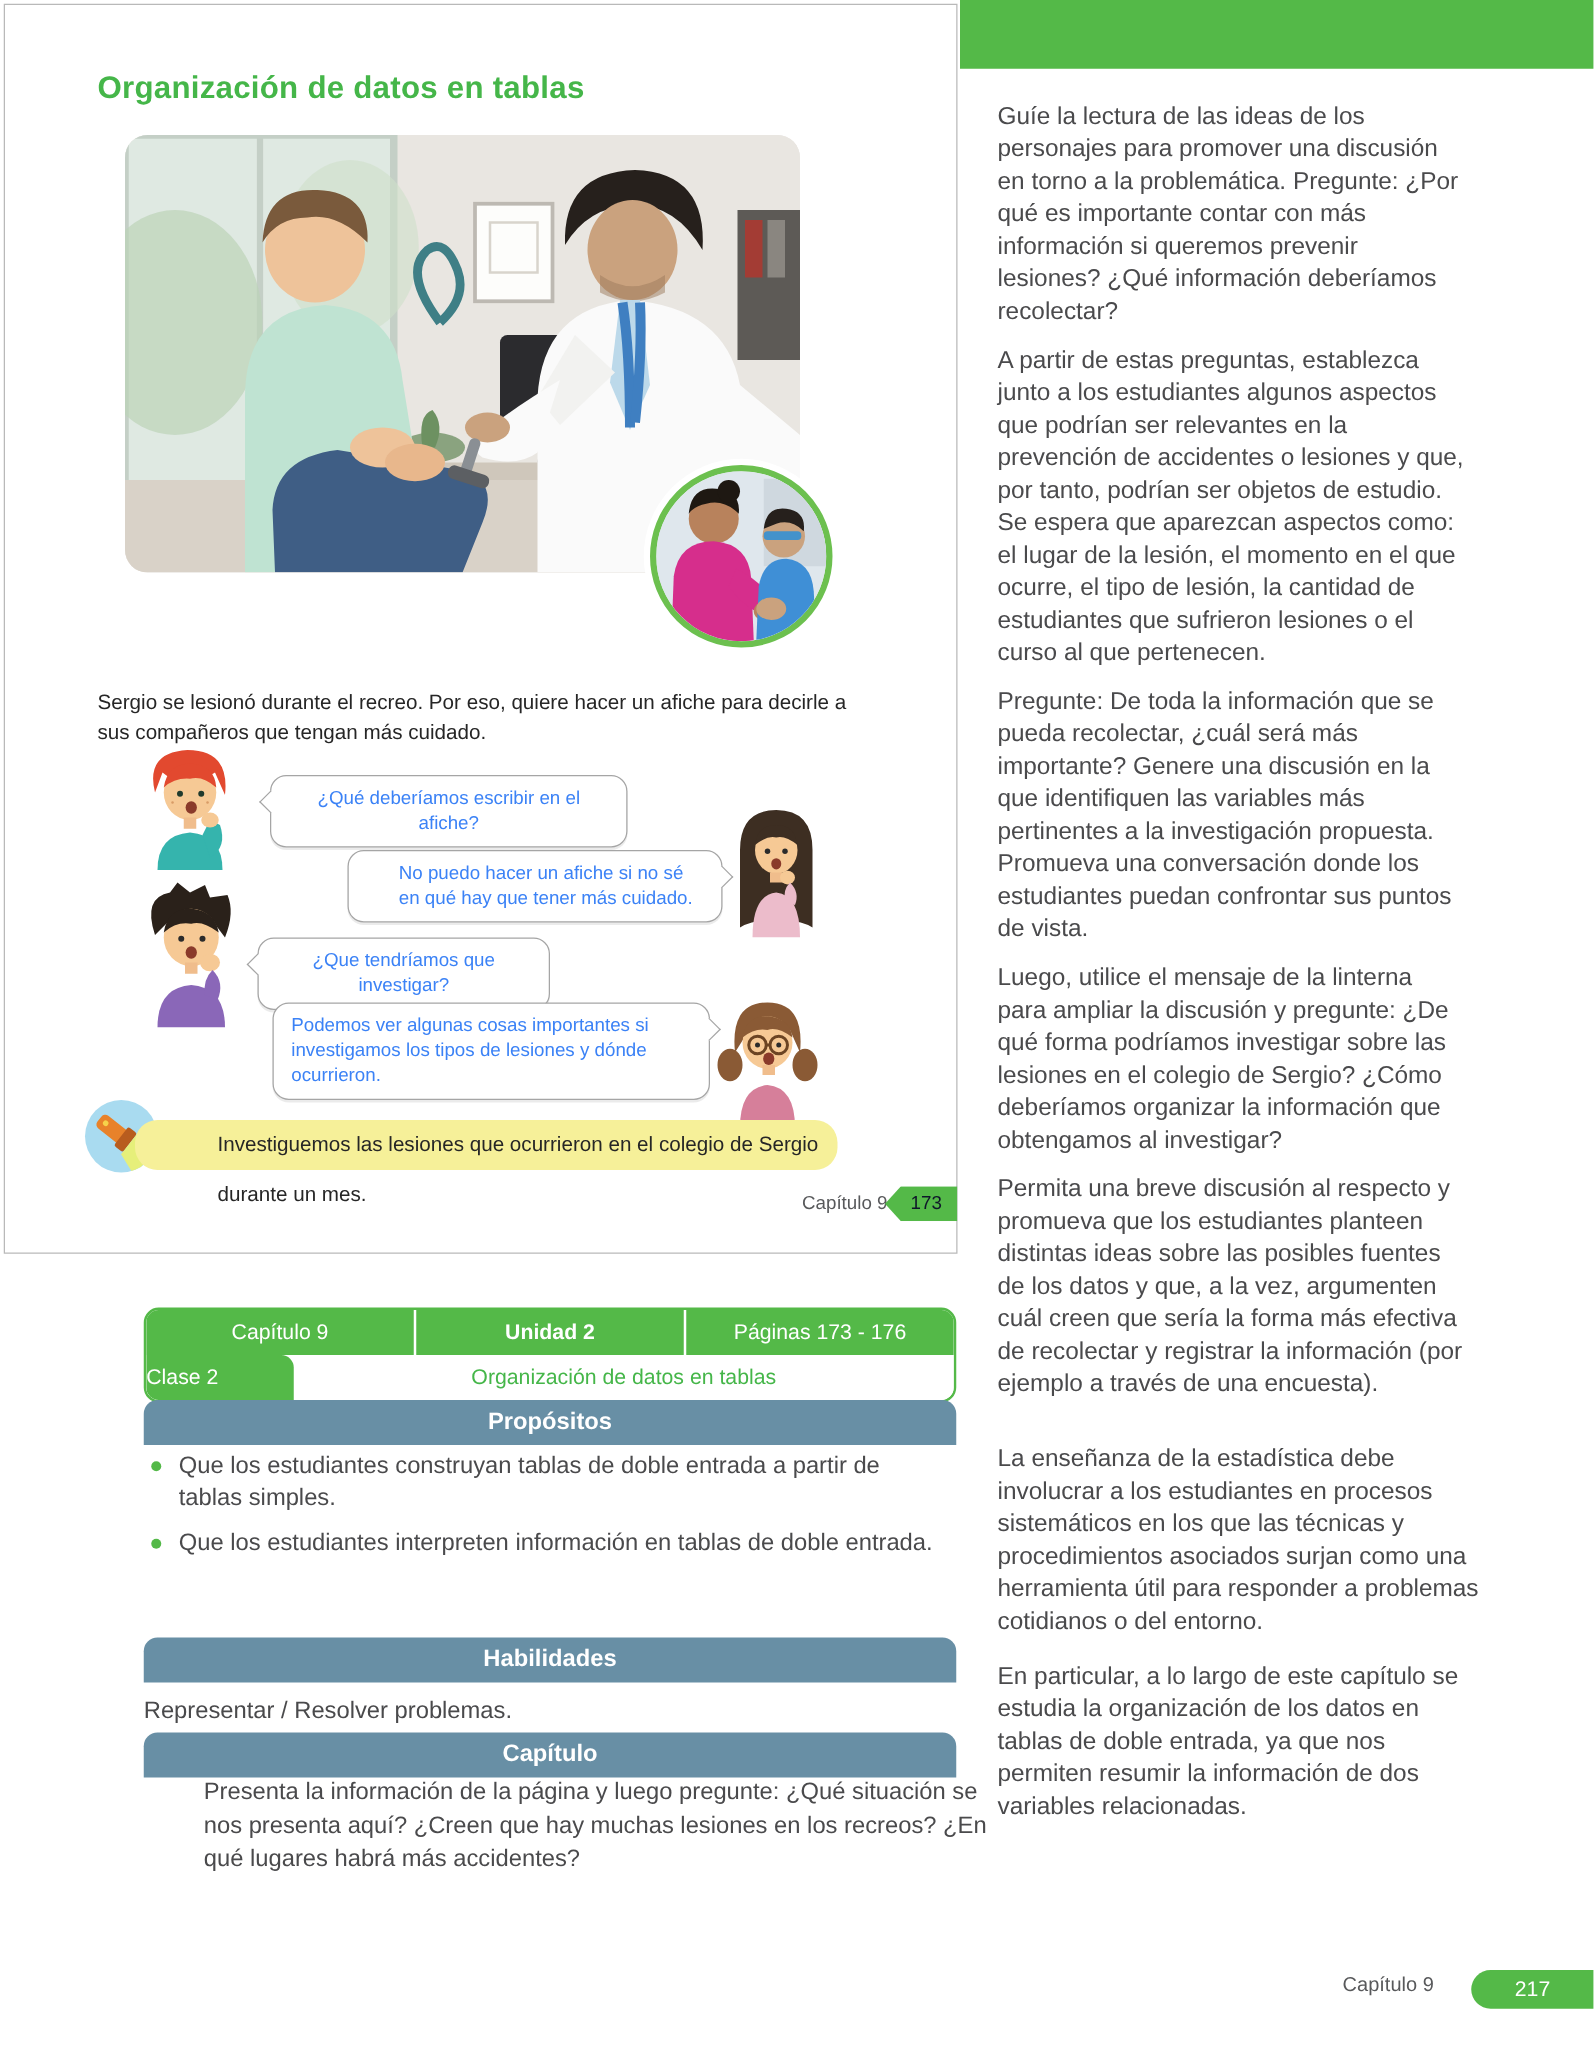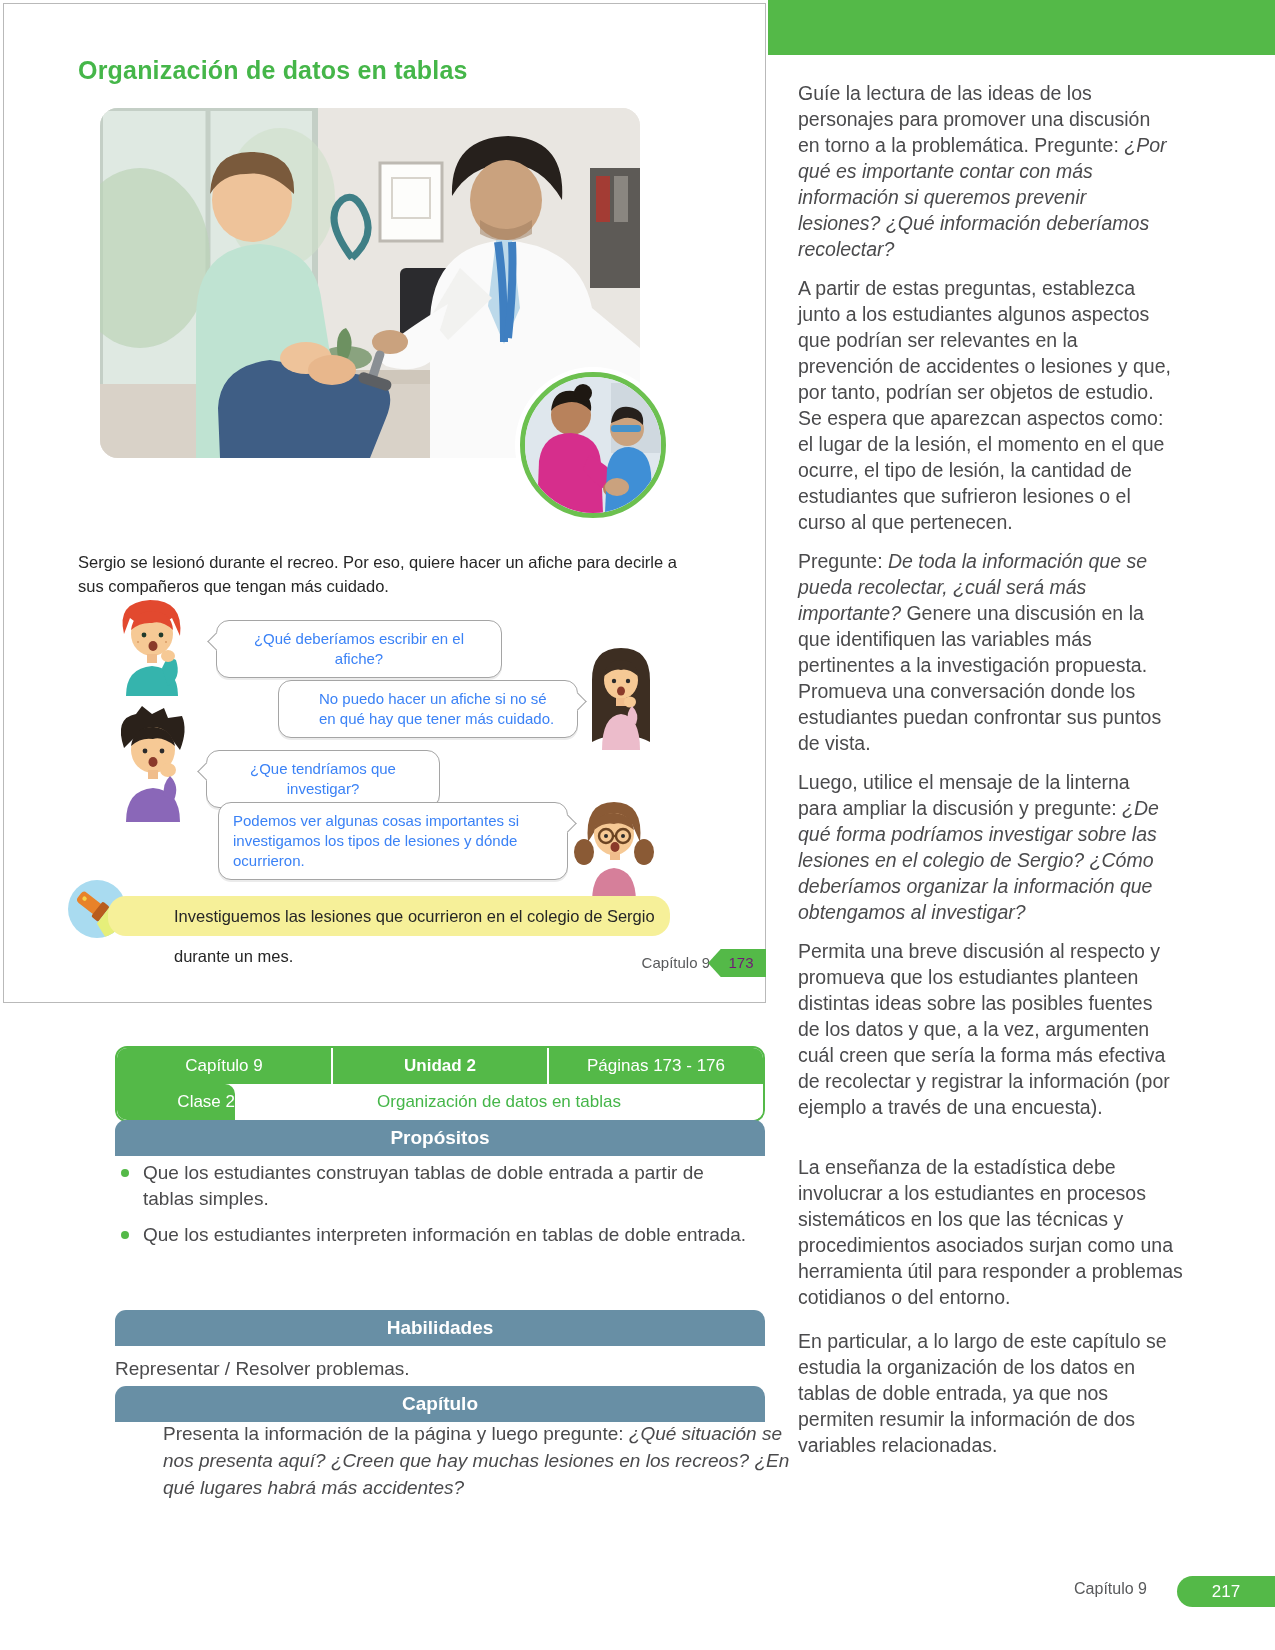--- a/index.html
+++ b/index.html
@@ -43,52 +43,52 @@
 
   .flash-circle{position:absolute;left:64px;top:876px;width:58px;height:58px;border-radius:50%;
                 background:#a9dbf0;overflow:hidden;}
   .flash-bar{position:absolute;left:104px;top:892px;width:562px;height:40px;background:#f6f099;
              border-radius:18px;font-size:16.5px;line-height:40px;color:#262626;padding-left:66px;}
 
   .sp-footer-label{position:absolute;left:560px;top:950px;width:146px;text-align:right;
                    font-size:15px;color:#58595b;}
   .sp-footer-badge{position:absolute;left:704px;top:945px;width:58px;height:28px;background:#54b948;
                    clip-path:polygon(0 50%,22% 0,100% 0,100% 100%,22% 100%);
-                   color:#701a75;font-size:15px;line-height:28px;text-align:center;padding-left:8px;}
+                   color:#0f172a;font-size:15px;line-height:28px;text-align:center;padding-left:8px;}
 
   
   .lesson-table{position:absolute;left:115px;top:1046px;width:650px;border:2px solid #54b948;
                 border-radius:12px;overflow:hidden;}
   .lt-row1{display:flex;background:#54b948;height:36px;}
   .lt-row1 .cell{flex:1;color:#fff;font-size:17px;line-height:36px;text-align:center;}
   .lt-row1 .cell+.cell{border-left:2px solid #fff;}
   .lt-row1 .bold{font-weight:bold;}
   .lt-row2{display:flex;height:36px;background:#fff;}
   .lt-class{width:118px;background:#54b948;color:#fff;font-size:17px;line-height:36px;
-            text-align:right;border-radius:0 10px 0 0;}
+            text-align:left;border-radius:0 10px 0 0;}
   .lt-topic{flex:1;color:#45b649;font-size:17px;line-height:36px;text-align:center;}
 
   
   .bar{position:absolute;left:115px;width:650px;height:36px;background:#688fa5;
        border-radius:11px 11px 0 0;color:#fff;font-weight:bold;font-size:19px;
        line-height:36px;text-align:center;}
   #bar-propositos{top:1120px;}
   #bar-habilidades{top:1310px;}
   #bar-gestion{top:1386px;}
   .bullets{position:absolute;left:115px;top:1160px;width:640px;margin:0;padding:0;list-style:none;}
   .bullets li{position:relative;padding-left:28px;font-size:19px;line-height:26px;margin-bottom:10px;}
   .bullets li::before{content:"";position:absolute;left:6px;top:9px;width:8px;height:8px;
                       border-radius:50%;background:#54b948;}
   .habil-text{position:absolute;left:115px;top:1358px;width:640px;font-size:19px;}
   .gestion-text{position:absolute;left:115px;top:1420px;width:648px;font-size:19px;line-height:27px;margin-left:48px;}
 
   
   .right-col{position:absolute;left:798px;top:80px;width:376px;font-size:19.5px;line-height:26px;}
   .right-col p{margin:0 0 13px 0;}
-  .it{font-style:italic;}
+  .it{}
   .consider{position:absolute;left:798px;top:1136px;width:390px;}
   .consider-bar{height:36px;background:#688fa5;border-radius:11px 11px 0 0;color:#fff;
                 font-weight:bold;font-size:19px;line-height:36px;text-align:center;margin-bottom:10px;}
   .consider p{margin:18px 0 13px 0;font-size:19.5px;line-height:26px;}
 
   
   .page-footer-label{position:absolute;right:128px;top:1580px;font-size:16px;color:#58595b;}
   .page-footer-pill{position:absolute;right:0;top:1576px;width:98px;height:31px;background:#54b948;
                     border-radius:16px 0 0 16px;color:#fff;font-size:17px;line-height:31px;
                     text-align:center;}

